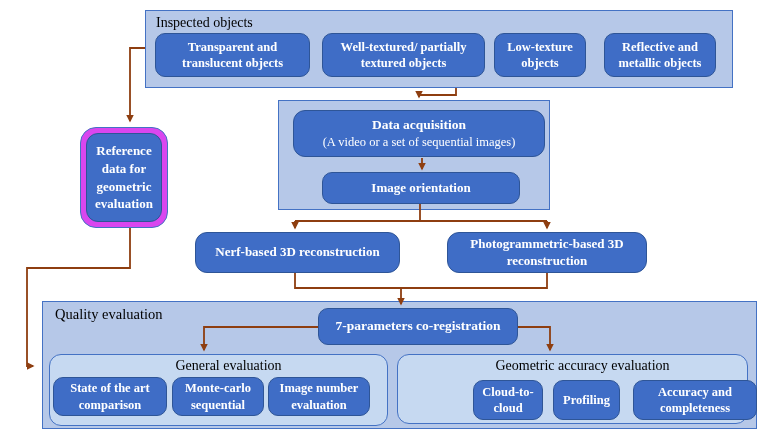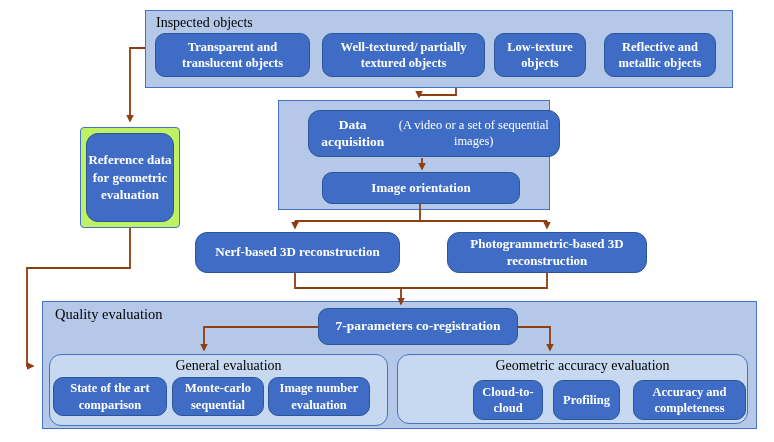--- a/index.html
+++ b/index.html
@@ -52,24 +52,24 @@
     display:flex;
     align-items:center;
     justify-content:center;
     text-align:center;
     padding:2px 4px;
   }
   .node.small{font-size:12.5px;line-height:1.3;}
   .node.big-r{border-radius:12px;}
   .ref-outer{
     position:absolute;
-    left:80px;top:127px;width:100px;height:101px;
-    background:#bef264;
+    left:80px;top:127px;width:88px;height:101px;
+    background:#d946ef;
     border:1.5px solid #4472c4;
-    border-radius:4px;
+    border-radius:16px;
     box-sizing:border-box;
   }
   .ref-inner{
     position:absolute;
     left:5px;top:5px;right:5px;bottom:5px;
     background:#3f6dc6;
     border:1.5px solid #2e5597;
     border-radius:12px;
     box-sizing:border-box;
     color:#ffffff;
@@ -99,21 +99,21 @@
   <div class="node small" style="left:155px;top:33px;width:155px;height:44px;">Transparent and translucent objects</div>
   <div class="node small" style="left:322px;top:33px;width:163px;height:44px;">Well-textured/ partially textured objects</div>
   <div class="node small" style="left:494px;top:33px;width:92px;height:44px;">Low-texture objects</div>
   <div class="node small" style="left:604px;top:33px;width:112px;height:44px;">Reflective and metallic objects</div>
 
   <div class="ref-outer">
     <div class="ref-inner">Reference data for geometric evaluation</div>
   </div>
 
   <div class="container" style="left:278px;top:100px;width:272px;height:110px;"></div>
-  <div class="node big-r" style="left:308px;top:110px;width:252px;height:47px;flex-direction:row;">
+  <div class="node big-r" style="left:293px;top:110px;width:252px;height:47px;flex-direction:column;">
     <span class="acq-title">Data acquisition</span>
     <span class="acq-sub">(A video or a set of sequential images)</span>
   </div>
   <div class="node" style="left:322px;top:172px;width:198px;height:32px;">Image orientation</div>
 
   <div class="node big-r" style="left:195px;top:232px;width:205px;height:41px;">Nerf-based 3D reconstruction</div>
   <div class="node big-r" style="left:447px;top:232px;width:200px;height:41px;">Photogrammetric-based 3D reconstruction</div>
 
   <div class="container" style="left:42px;top:301px;width:715px;height:128px;">
     <div class="container-label" style="left:12px;top:5px;font-size:14.5px;">Quality evaluation</div>
@@ -125,21 +125,21 @@
   </div>
   <div class="node small" style="left:53px;top:377px;width:114px;height:39px;">State of the art comparison</div>
   <div class="node small" style="left:172px;top:377px;width:92px;height:39px;">Monte-carlo sequential</div>
   <div class="node small" style="left:268px;top:377px;width:102px;height:39px;">Image number evaluation</div>
 
   <div class="subcontainer" style="left:397px;top:354px;width:351px;height:70px;">
     <div class="sub-label">Geometric accuracy evaluation</div>
   </div>
   <div class="node small" style="left:473px;top:380px;width:70px;height:40px;">Cloud-to-cloud</div>
   <div class="node small" style="left:553px;top:380px;width:67px;height:40px;">Profiling</div>
-  <div class="node small" style="left:633px;top:380px;width:113px;height:40px;">Accuracy and completeness</div>
+  <div class="node small" style="left:633px;top:380px;width:124px;height:40px;">Accuracy and completeness</div>
 
   <svg class="arrows" viewBox="0 0 774 442">
     <defs>
       <marker id="ah" markerWidth="8" markerHeight="8" refX="6.5" refY="4" orient="auto" markerUnits="userSpaceOnUse">
         <path d="M0,0 L8,4 L0,8 Z" fill="#8e3e10"></path>
       </marker>
     </defs>
     <g fill="none" stroke="#8e3e10" stroke-width="1.8">
       <polyline points="145,48 130,48 130,121" marker-end="url(#ah)"></polyline>
       <polyline points="130,228 130,268 27,268 27,366 33,366" marker-end="url(#ah)"></polyline>

